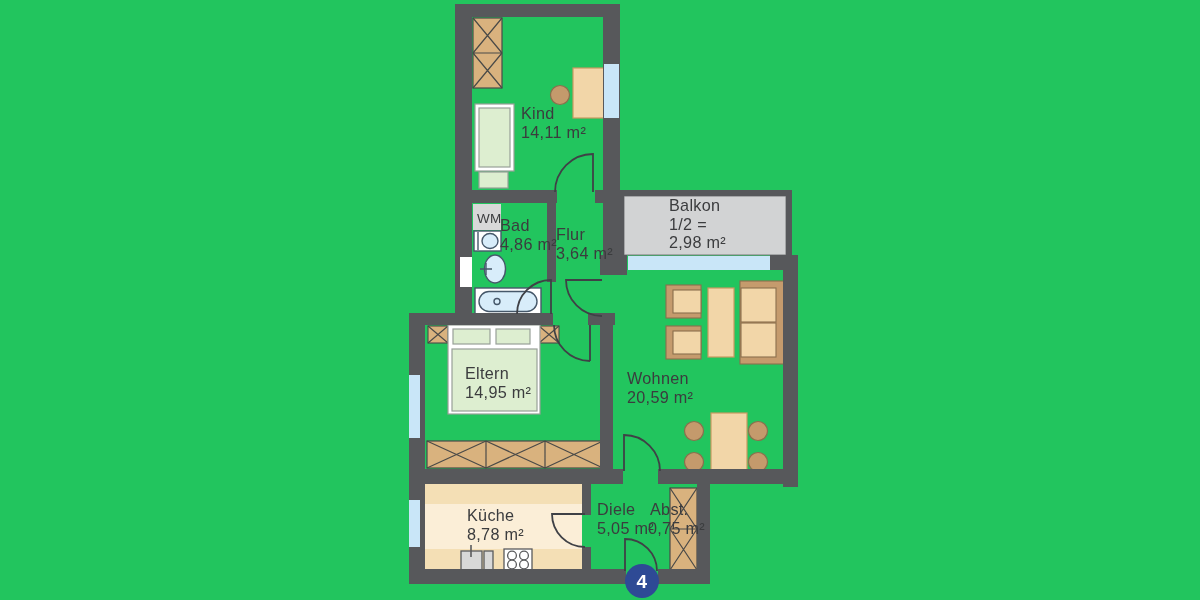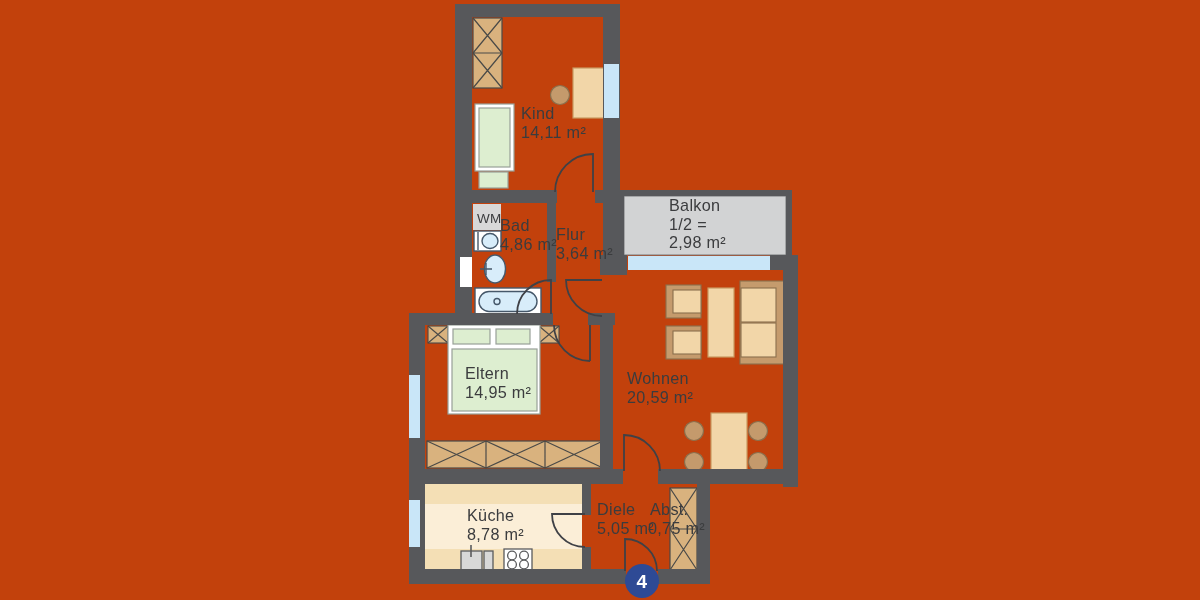--- a/index.html
+++ b/index.html
@@ -1,16 +1,16 @@
 <!DOCTYPE html>
 <html><head>
 <meta charset="utf-8">
 <style>
   html,body{margin:0;padding:0;background:#ffffff;}
-  .stage{position:relative;width:1200px;height:600px;background:#c2410c;overflow:hidden;}
+  .stage{position:relative;width:1200px;height:600px;background:#22c55e;overflow:hidden;}
   svg{position:absolute;left:0;top:0;}
   text{font-family:"Liberation Sans","DejaVu Sans",sans-serif;letter-spacing:.3px;}
   .room-label{font-size:16.2px;}
   .wm-label{font-size:13.5px;}
   .badge-label{font-size:19px;font-weight:bold;}
 </style>
 </head>
 <body>
 
 <div class="stage">

